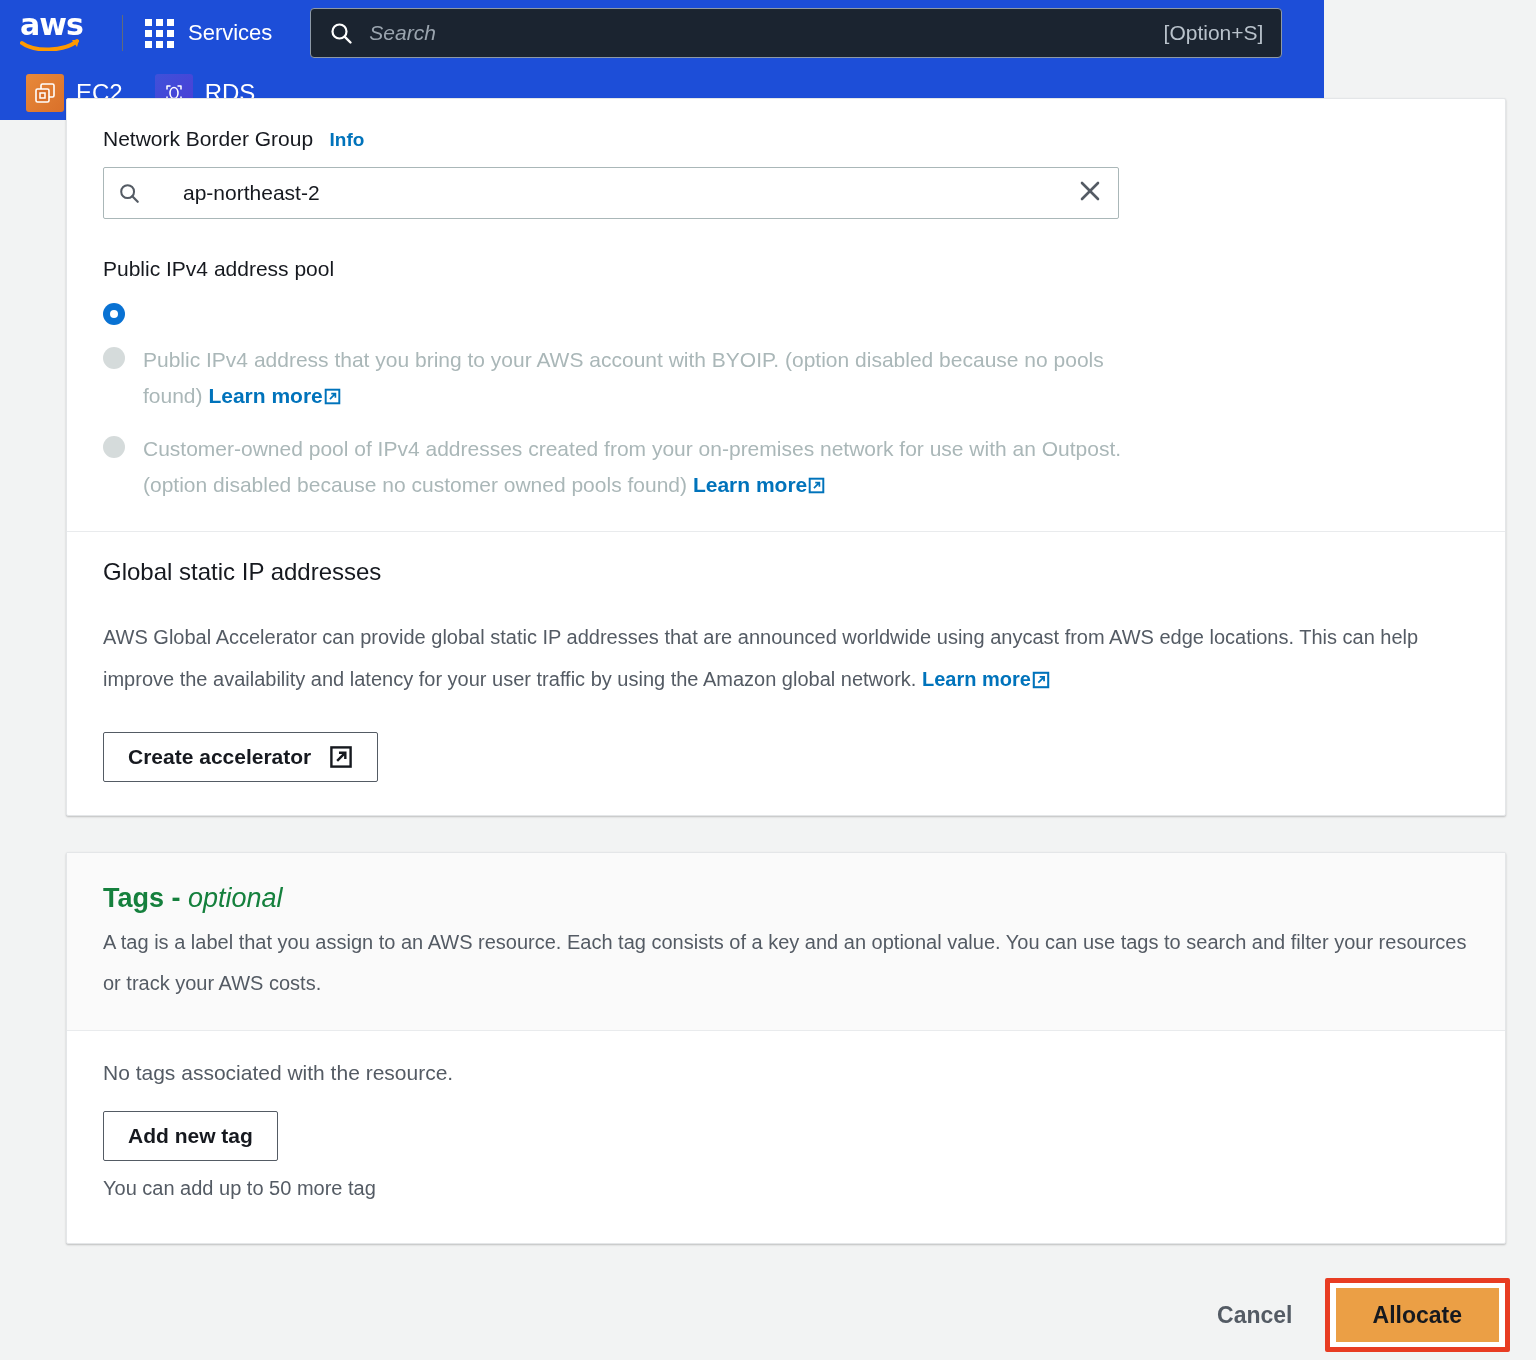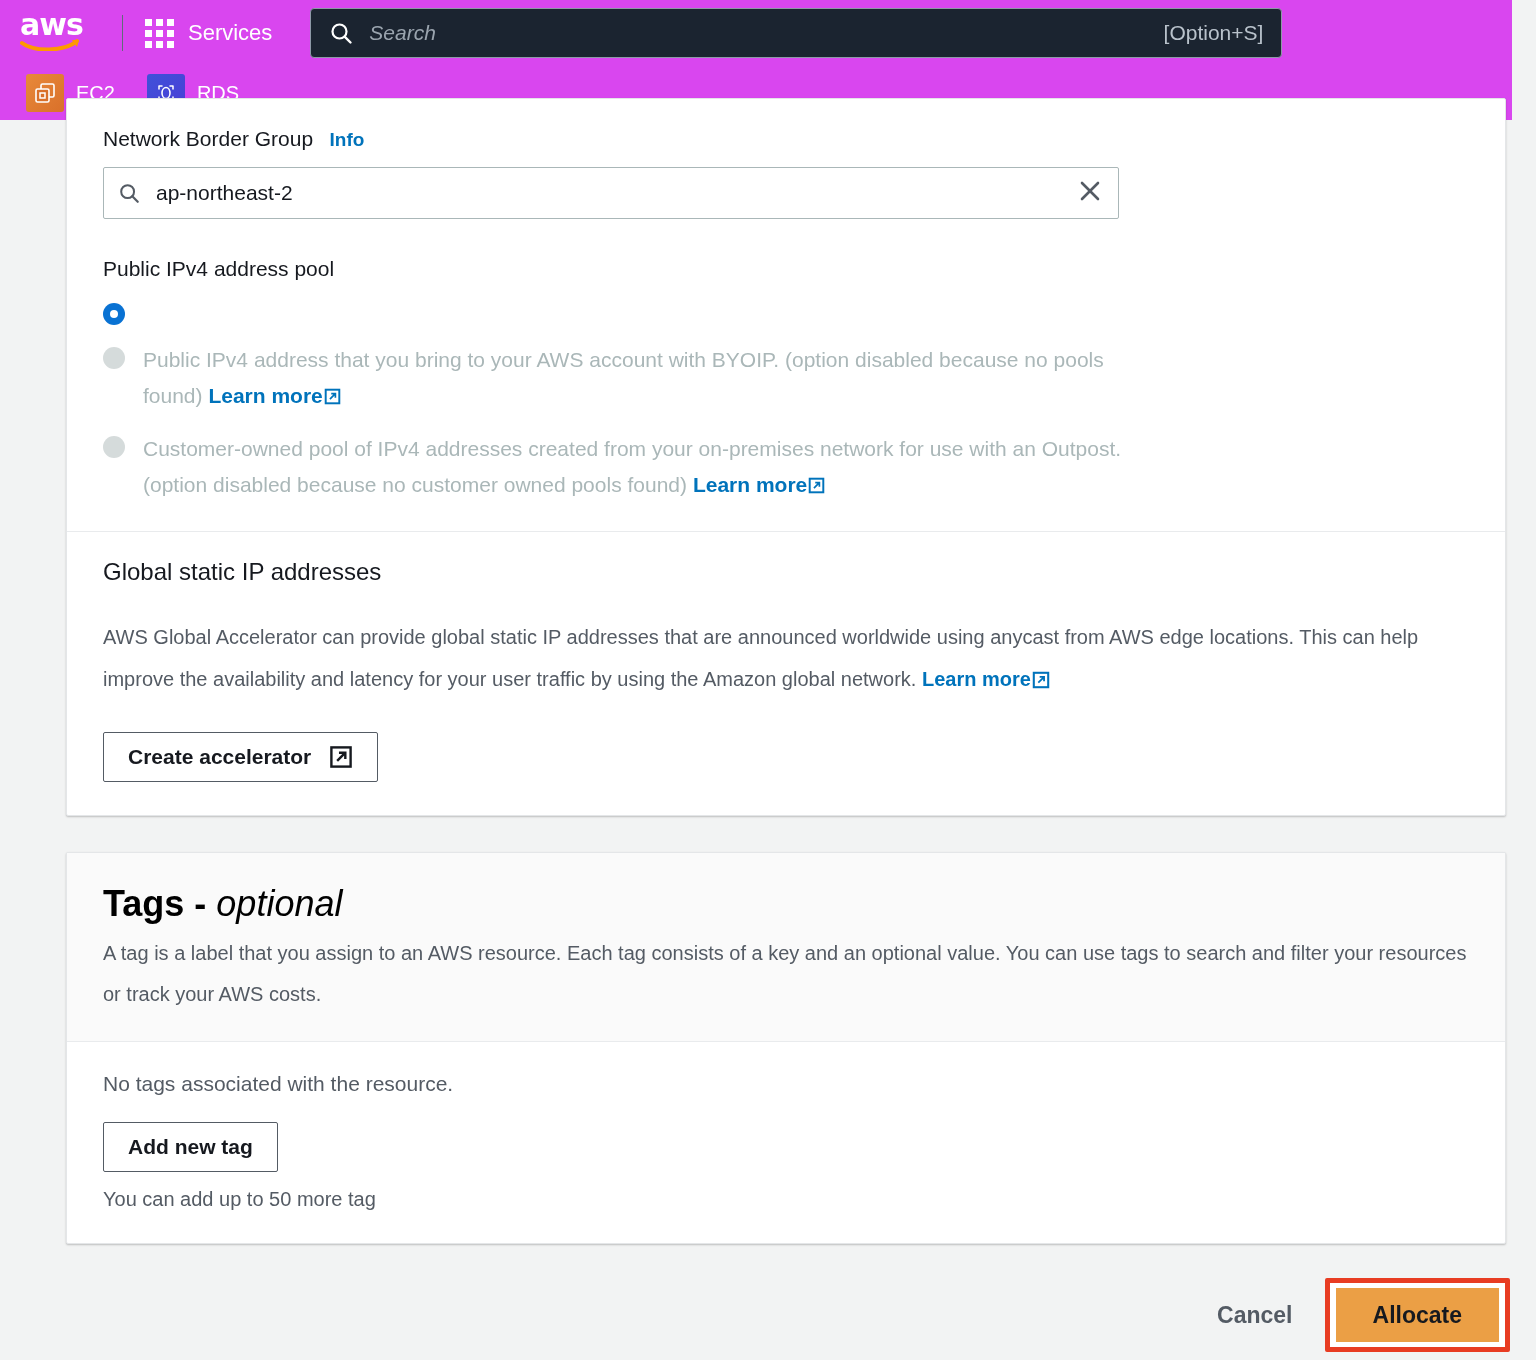--- a/index.html
+++ b/index.html
@@ -7,22 +7,22 @@
     margin: 0; padding: 0;
     width: 1536px; height: 1360px;
     background: #f2f3f3;
     font-family: "Liberation Sans", sans-serif;
     overflow: hidden;
   }
 
   
   .nav {
     position: absolute; top: 0; left: 0;
-    width: 1512px; height: 120px;
-    background: #d946ef;
+    width: 1324px; height: 120px;
+    background: #1d4ed8;
     overflow: hidden;
   }
   .nav-row1 { position: absolute; top: 0; left: 0; height: 66px; width: 100%; display: flex; align-items: center; }
   .aws-logo { width: 72px; height: 44px; margin-left: 20px; position: relative; flex: 0 0 auto; }
   .aws-logo .aws-text {
     color: #ffffff; font-size: 30px; font-weight: bold; letter-spacing: -1px;
     line-height: 28px; display: block; font-family: "DejaVu Sans", sans-serif;
   }
   .aws-logo .smile { display:block; margin-top:-2px; }
   .nav-sep { width: 1px; height: 36px; background: #5f6b7a; margin: 0 22px 0 30px; flex: 0 0 auto; }
@@ -44,41 +44,41 @@
   }
   .search-input::placeholder { color: #9aa4ae; font-style: italic; opacity: 1; }
   .search-shortcut { color: #b9c2cb; font-size: 21px; flex: 0 0 auto; margin-left: 10px; }
 
   .nav-row2 { position: absolute; top: 66px; left: 0; height: 54px; display: flex; align-items: center; padding-left: 26px; }
   .fav { display: flex; align-items: center; margin-right: 32px; }
   .fav-icon { width: 38px; height: 38px; border-radius: 3px; margin-right: 12px;
               display: flex; align-items: center; justify-content: center; flex: 0 0 auto; }
   .fav-icon.ec2 { background: linear-gradient(135deg, #e8893a 0%, #d9702a 100%); }
   .fav-icon.rds { background: linear-gradient(135deg, #3f51d9 0%, #4b3ed6 100%); }
-  .fav-label { color: #ffffff; font-size: 20px; }
+  .fav-label { color: #ffffff; font-size: 24px; }
 
   
   .page { position: absolute; top: 120px; left: 0; width: 1536px; height: 1240px; background: #f2f3f3; }
 
   .card {
     position: absolute; left: 66px; width: 1440px;
     background: #ffffff; border: 1px solid #e4e6e8; border-radius: 2px;
     box-shadow: 0 1px 2px rgba(0,0,0,0.22);
   }
   #card-pool { top: -22px; height: 718px; }
   #card-tags { top: 732px; height: 392px; }
 
   .sect { padding: 0 36px; }
   .field-label { font-size: 21px; color: #16191f; font-weight: 400; }
   .info-link { color: #0073bb; font-size: 19px; font-weight: bold; margin-left: 12px; cursor: pointer; }
 
   .input-wrap {
     margin-top: 16px; width: 1016px; height: 52px;
     background: #ffffff; border: 1px solid #aab7b8; border-radius: 2px;
-    display: flex; align-items: center; padding: 12px 14px;
+    display: flex; align-items: center; padding: 12px 14px; gap: 27px;
   }
   .input-wrap .mag2 { flex: 0 0 auto; margin-right: 14px; }
   .txt-input {
     flex: 1 1 auto; border: none; outline: none; font-size: 21px; color: #16191f;
     font-family: "Liberation Sans", sans-serif; background: transparent;
   }
   .clear-btn { flex: 0 0 auto; cursor: pointer; padding: 4px 2px; }
 
   .grp-title { font-size: 21px; color: #16191f; margin-top: 38px; }
 
@@ -107,21 +107,21 @@
     height: 50px; padding: 0 24px;
     background: #ffffff; border: 1px solid #545b64; border-radius: 2px;
     color: #16191f; font-size: 21px; font-weight: bold; cursor: pointer;
     font-family: "Liberation Sans", sans-serif;
   }
 
   .tags-head {
     background: #fafafa; border-bottom: 1px solid #e9ebed;
     padding: 30px 36px 26px 36px;
   }
-  .tags-title { font-size: 36px; color: #000000; font-weight: bold; }
+  .tags-title { font-size: 27px; color: #15803d; font-weight: bold; }
   .tags-title em { font-style: italic; font-weight: normal; }
   .tags-desc { font-size: 20px; color: #545b64; line-height: 41px; margin-top: 8px; max-width: 1370px; }
   .tags-body { padding: 30px 36px 0 36px; }
   .no-tags { font-size: 21px; color: #545b64; }
   .hint { font-size: 20px; color: #545b64; margin-top: 16px; }
 
   .footer {
     position: absolute; top: 1150px; left: 0; width: 1536px; height: 90px;
     display: flex; align-items: center; justify-content: flex-end; padding-right: 26px;
   }

